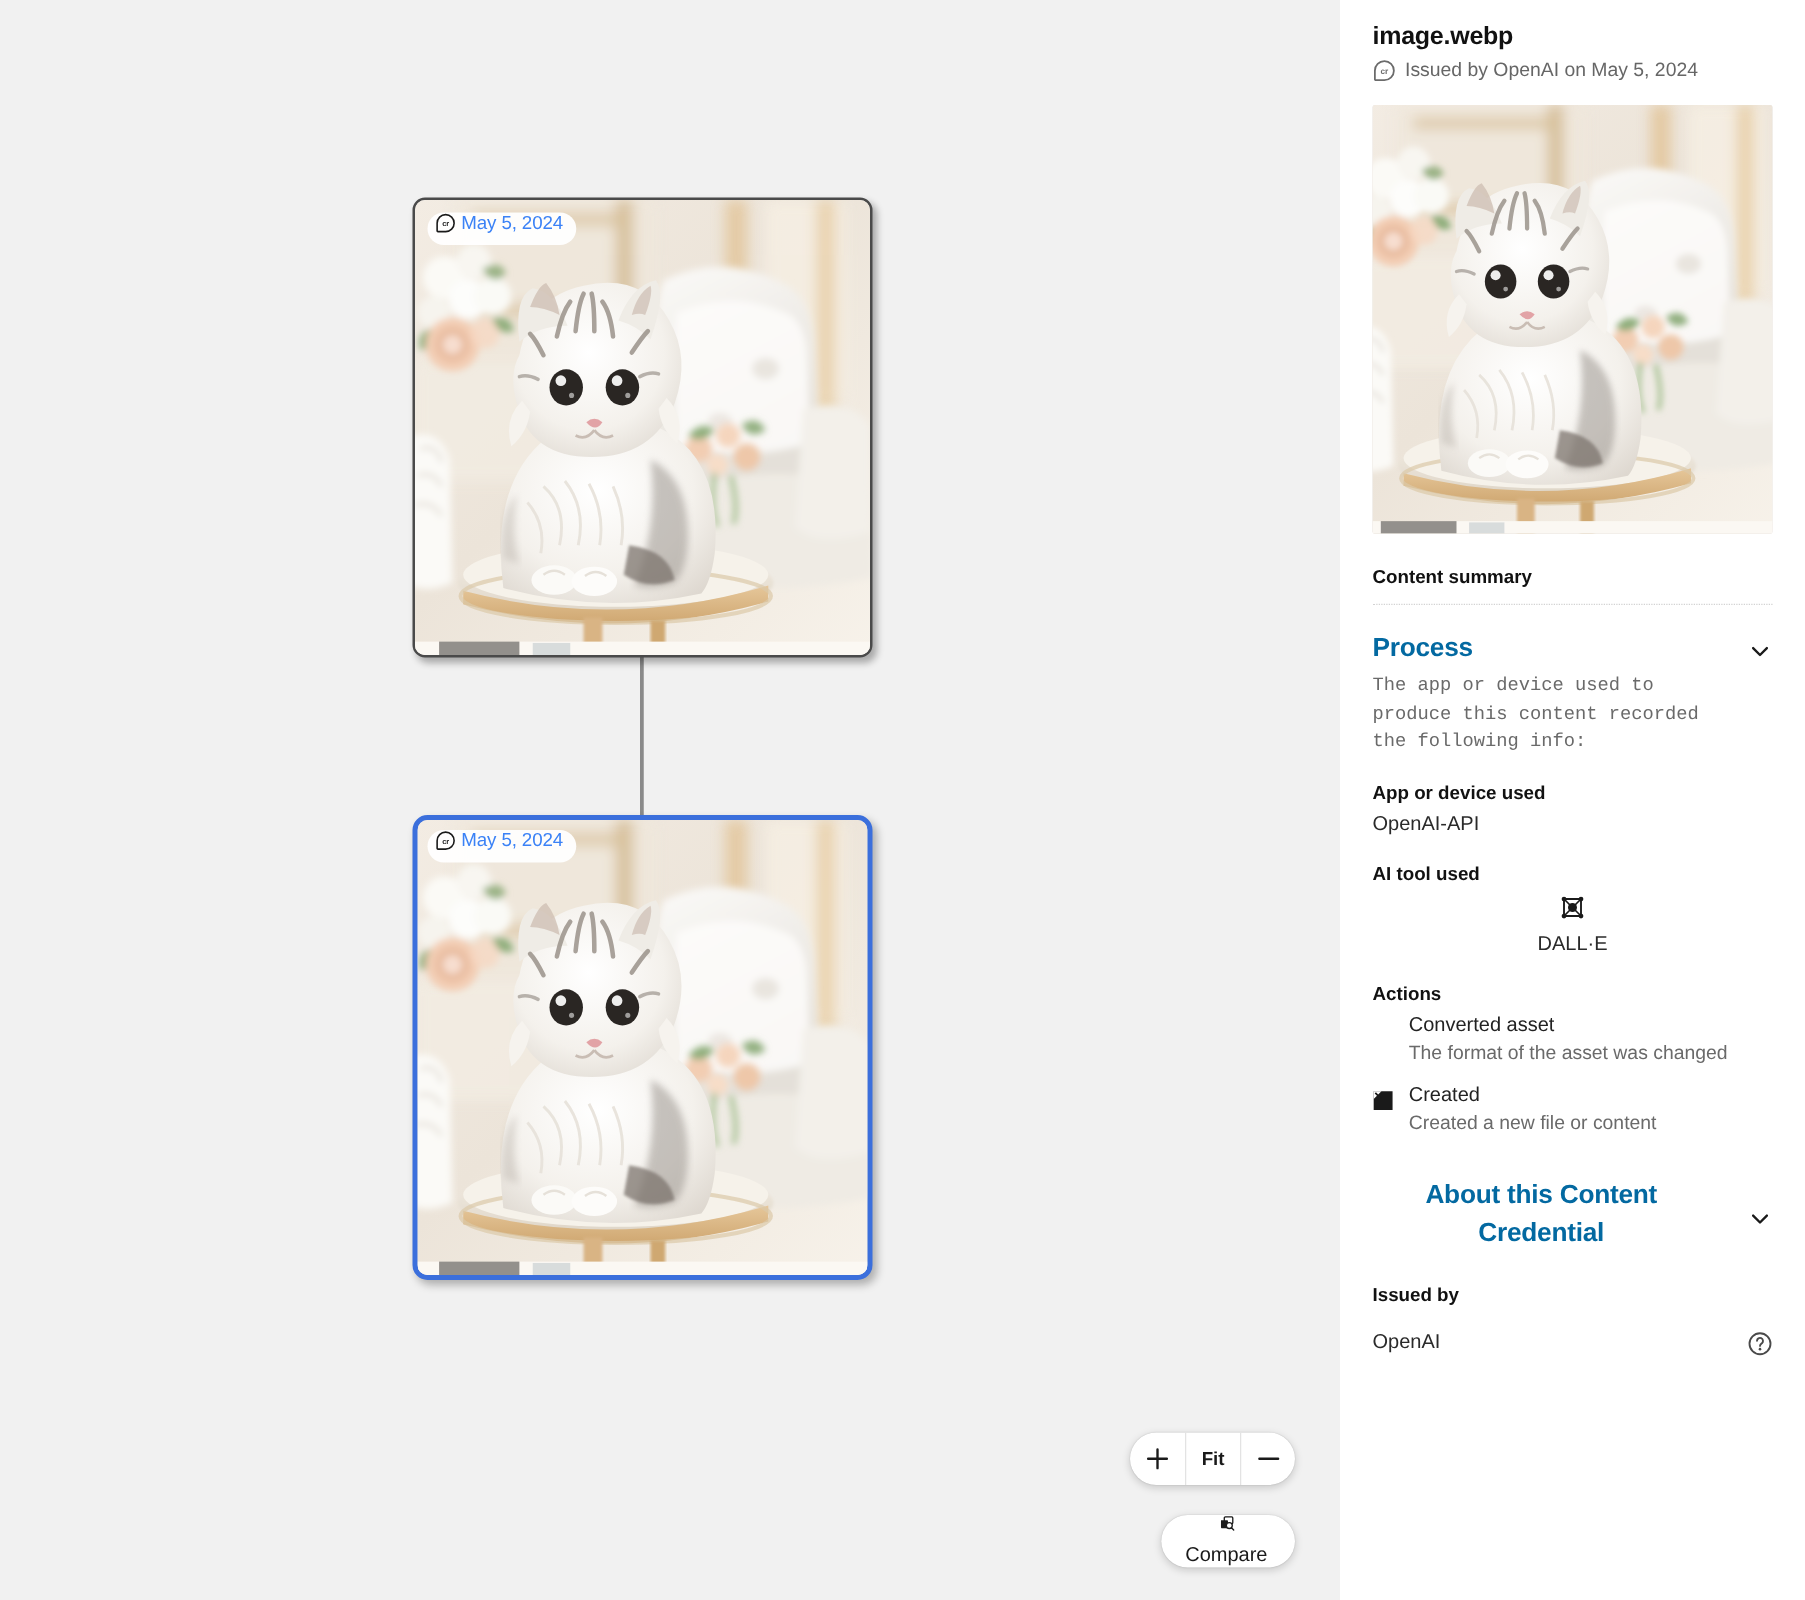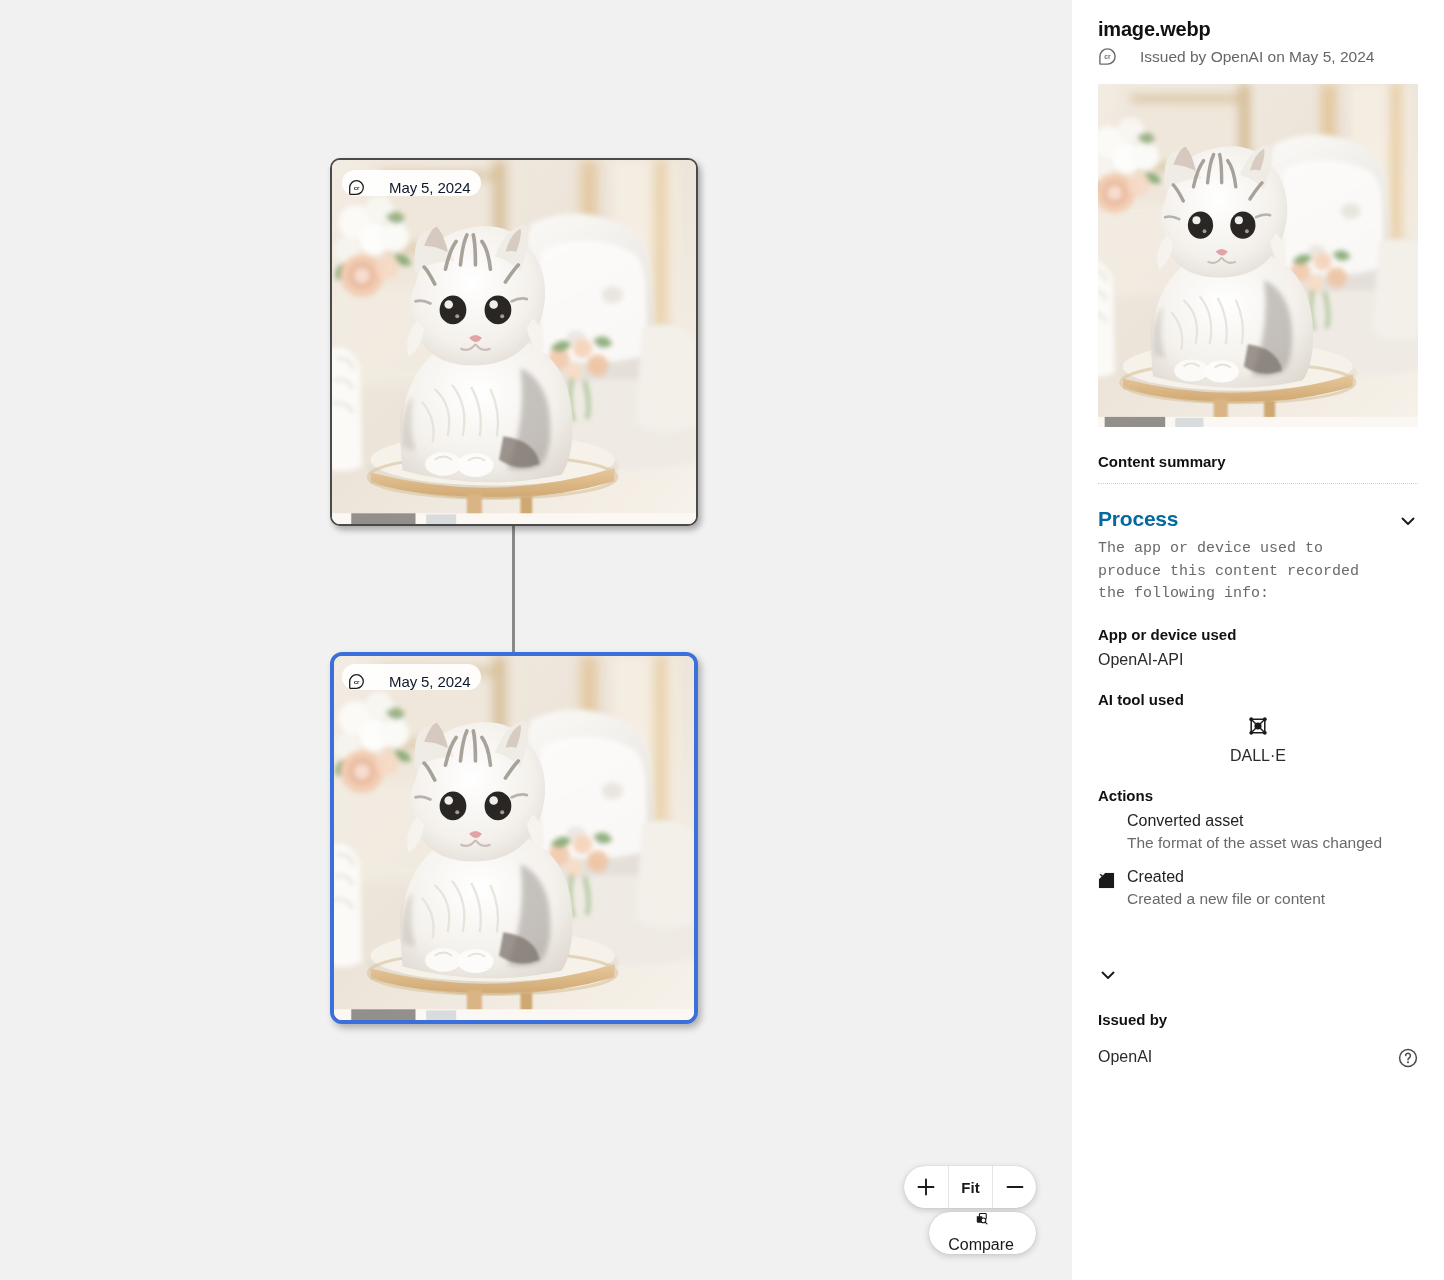--- a/index.html
+++ b/index.html
@@ -35,43 +35,43 @@
     border: 4px solid #3b6fdc;
     box-shadow: 3px 4px 7px rgba(0,0,0,0.28);
     border-radius: 12px;
   }
   .node .photo { position: absolute; inset: 0; width: 100%; height: 100%; display: block; }
 
   .cr-badge {
     position: absolute;
     left: 10px; top: 10px;
     height: 26px;
-    display: flex; align-items: flex-end; gap: 24px;
+    display: flex; align-items: flex-start; gap: 4px;
     padding: 0 11px 0 6px;
     background: rgba(255,255,255,0.94);
     border-radius: 13px;
-    font-size: 15px; color: #0f172a;
+    font-size: 15px; color: #3b82f6;
     letter-spacing: -0.1px;
     white-space: nowrap;
   }
   .node-bottom .cr-badge { left: 8px; top: 8px; }
 
   .cr-glyph { width: 17px; height: 17px; display: block; flex: none; }
 
   .connector {
     position: absolute;
     left: 512px; top: 524px;
     width: 3px; height: 130px;
     background: #8a8a8a;
   }
 
   
   .zoom-controls {
     position: absolute;
-    right: 36px; bottom: 72px;
+    right: 36px; bottom: 92px;
     height: 42px;
     display: flex; align-items: stretch;
     background: #ffffff;
     border-radius: 21px;
     box-shadow: 0 2px 7px rgba(0,0,0,0.18), 0 0 1px rgba(0,0,0,0.22);
     overflow: hidden;
   }
   .zoom-btn {
     min-width: 44px;
     display: flex; align-items: center; justify-content: center;
@@ -104,21 +104,21 @@
     padding: 18px 26px 0 26px;
     overflow: hidden;
   }
 
   .file-title {
     font-size: 20px; font-weight: 700; color: #111;
     letter-spacing: -0.2px;
     margin-bottom: 6px;
   }
   .issued-line {
-    display: flex; align-items: center; gap: 23px;
+    display: flex; align-items: center; gap: 7px;
     font-size: 15.5px; color: #666;
     margin-bottom: 18px;
   }
 
   .preview {
     width: 320px; height: 343px;
     border-radius: 2px;
     overflow: hidden;
     background: #e8e4df;
     margin-bottom: 26px;
@@ -479,20 +479,21 @@
         </svg>
       </span>
       <div>
         <div class="action-name">Created</div>
         <div class="action-desc">Created a new file or content</div>
       </div>
     </div>
 
     <div class="about-block">
       <div class="sec-head" style="margin-top:32px;">
+        <h2 style="max-width:270px">About this Content Credential</h2>
         <svg class="chev chev-mid" width="20" height="20" viewBox="0 0 20 20">
           <path d="M4.5 7.5L10 13l5.5-5.5" fill="none" stroke="#1a1a1a" stroke-width="1.9" stroke-linecap="round" stroke-linejoin="round"></path>
         </svg>
       </div>
       <div class="field-label" style="margin-top:26px">Issued by</div>
       <div class="issuer-row">
         <span class="issuer-name">OpenAI</span>
         <svg class="help-ico" width="20" height="20" viewBox="0 0 20 20">
           <circle cx="10" cy="10" r="8.4" fill="none" stroke="#4a4a4a" stroke-width="1.5"></circle>
           <path d="M7.6 7.6a2.4 2.4 0 114.1 1.8c-.9.8-1.7 1.2-1.7 2.3" fill="none" stroke="#4a4a4a" stroke-width="1.5" stroke-linecap="round"></path>

